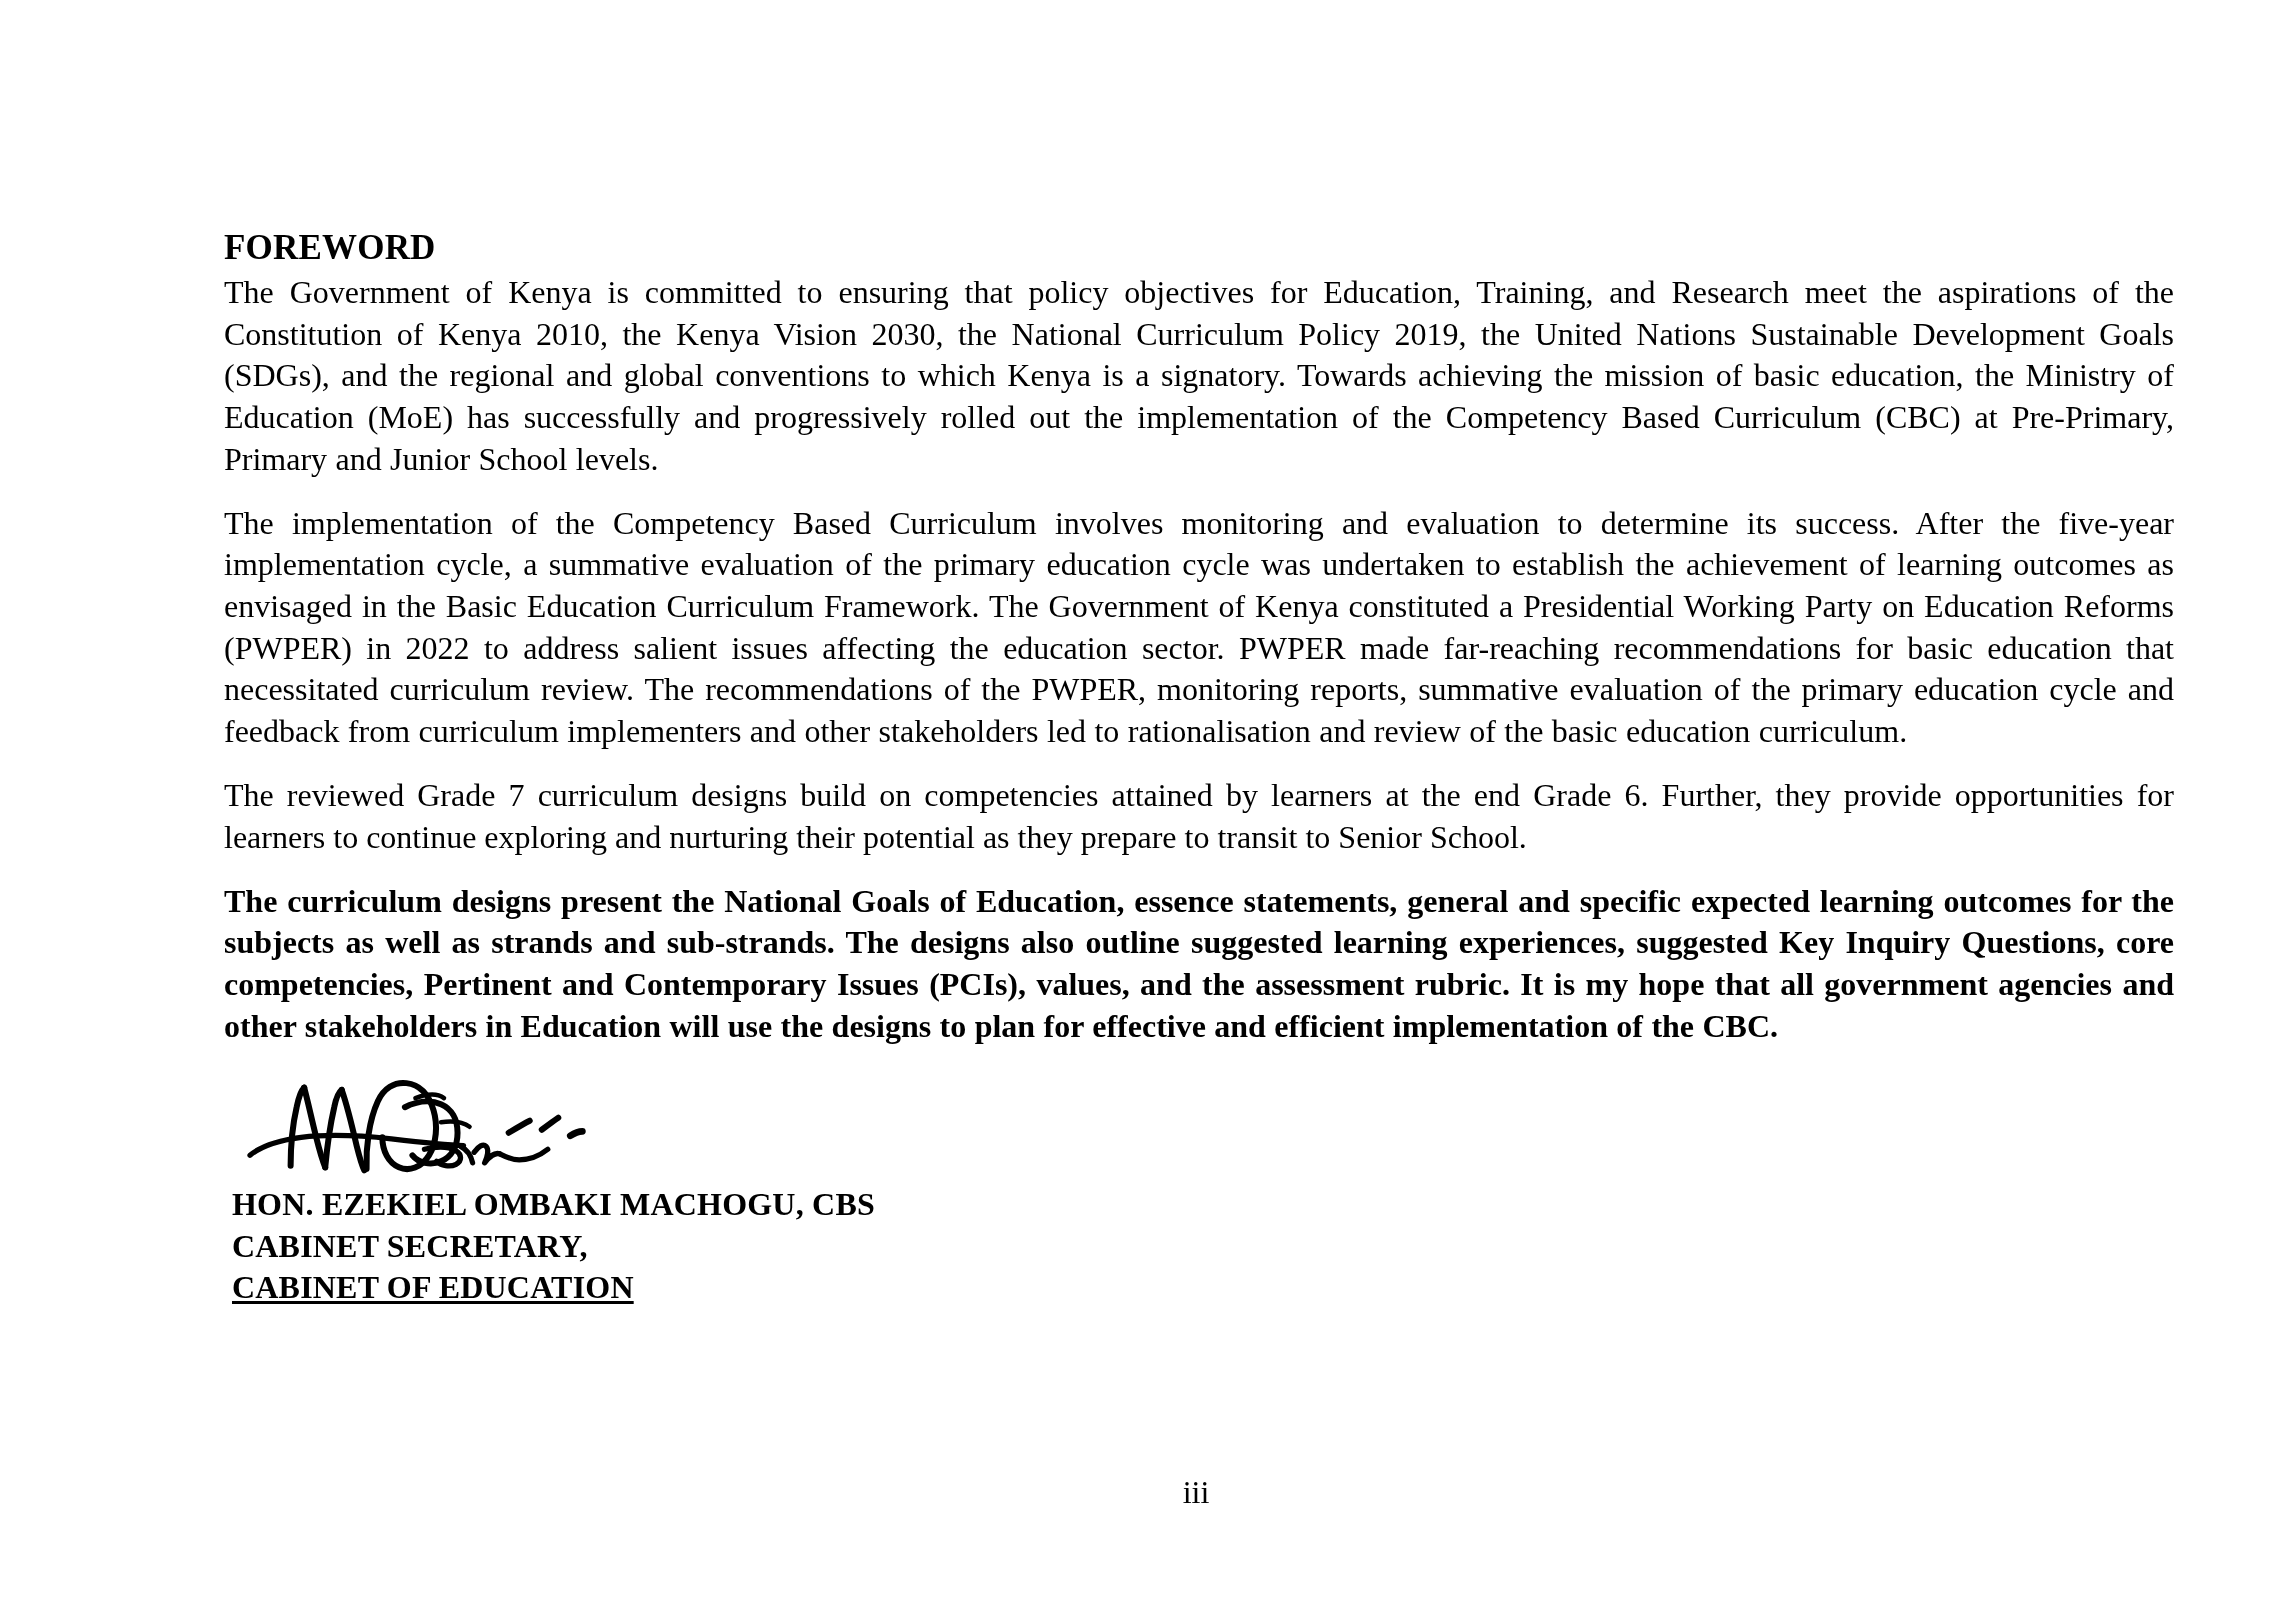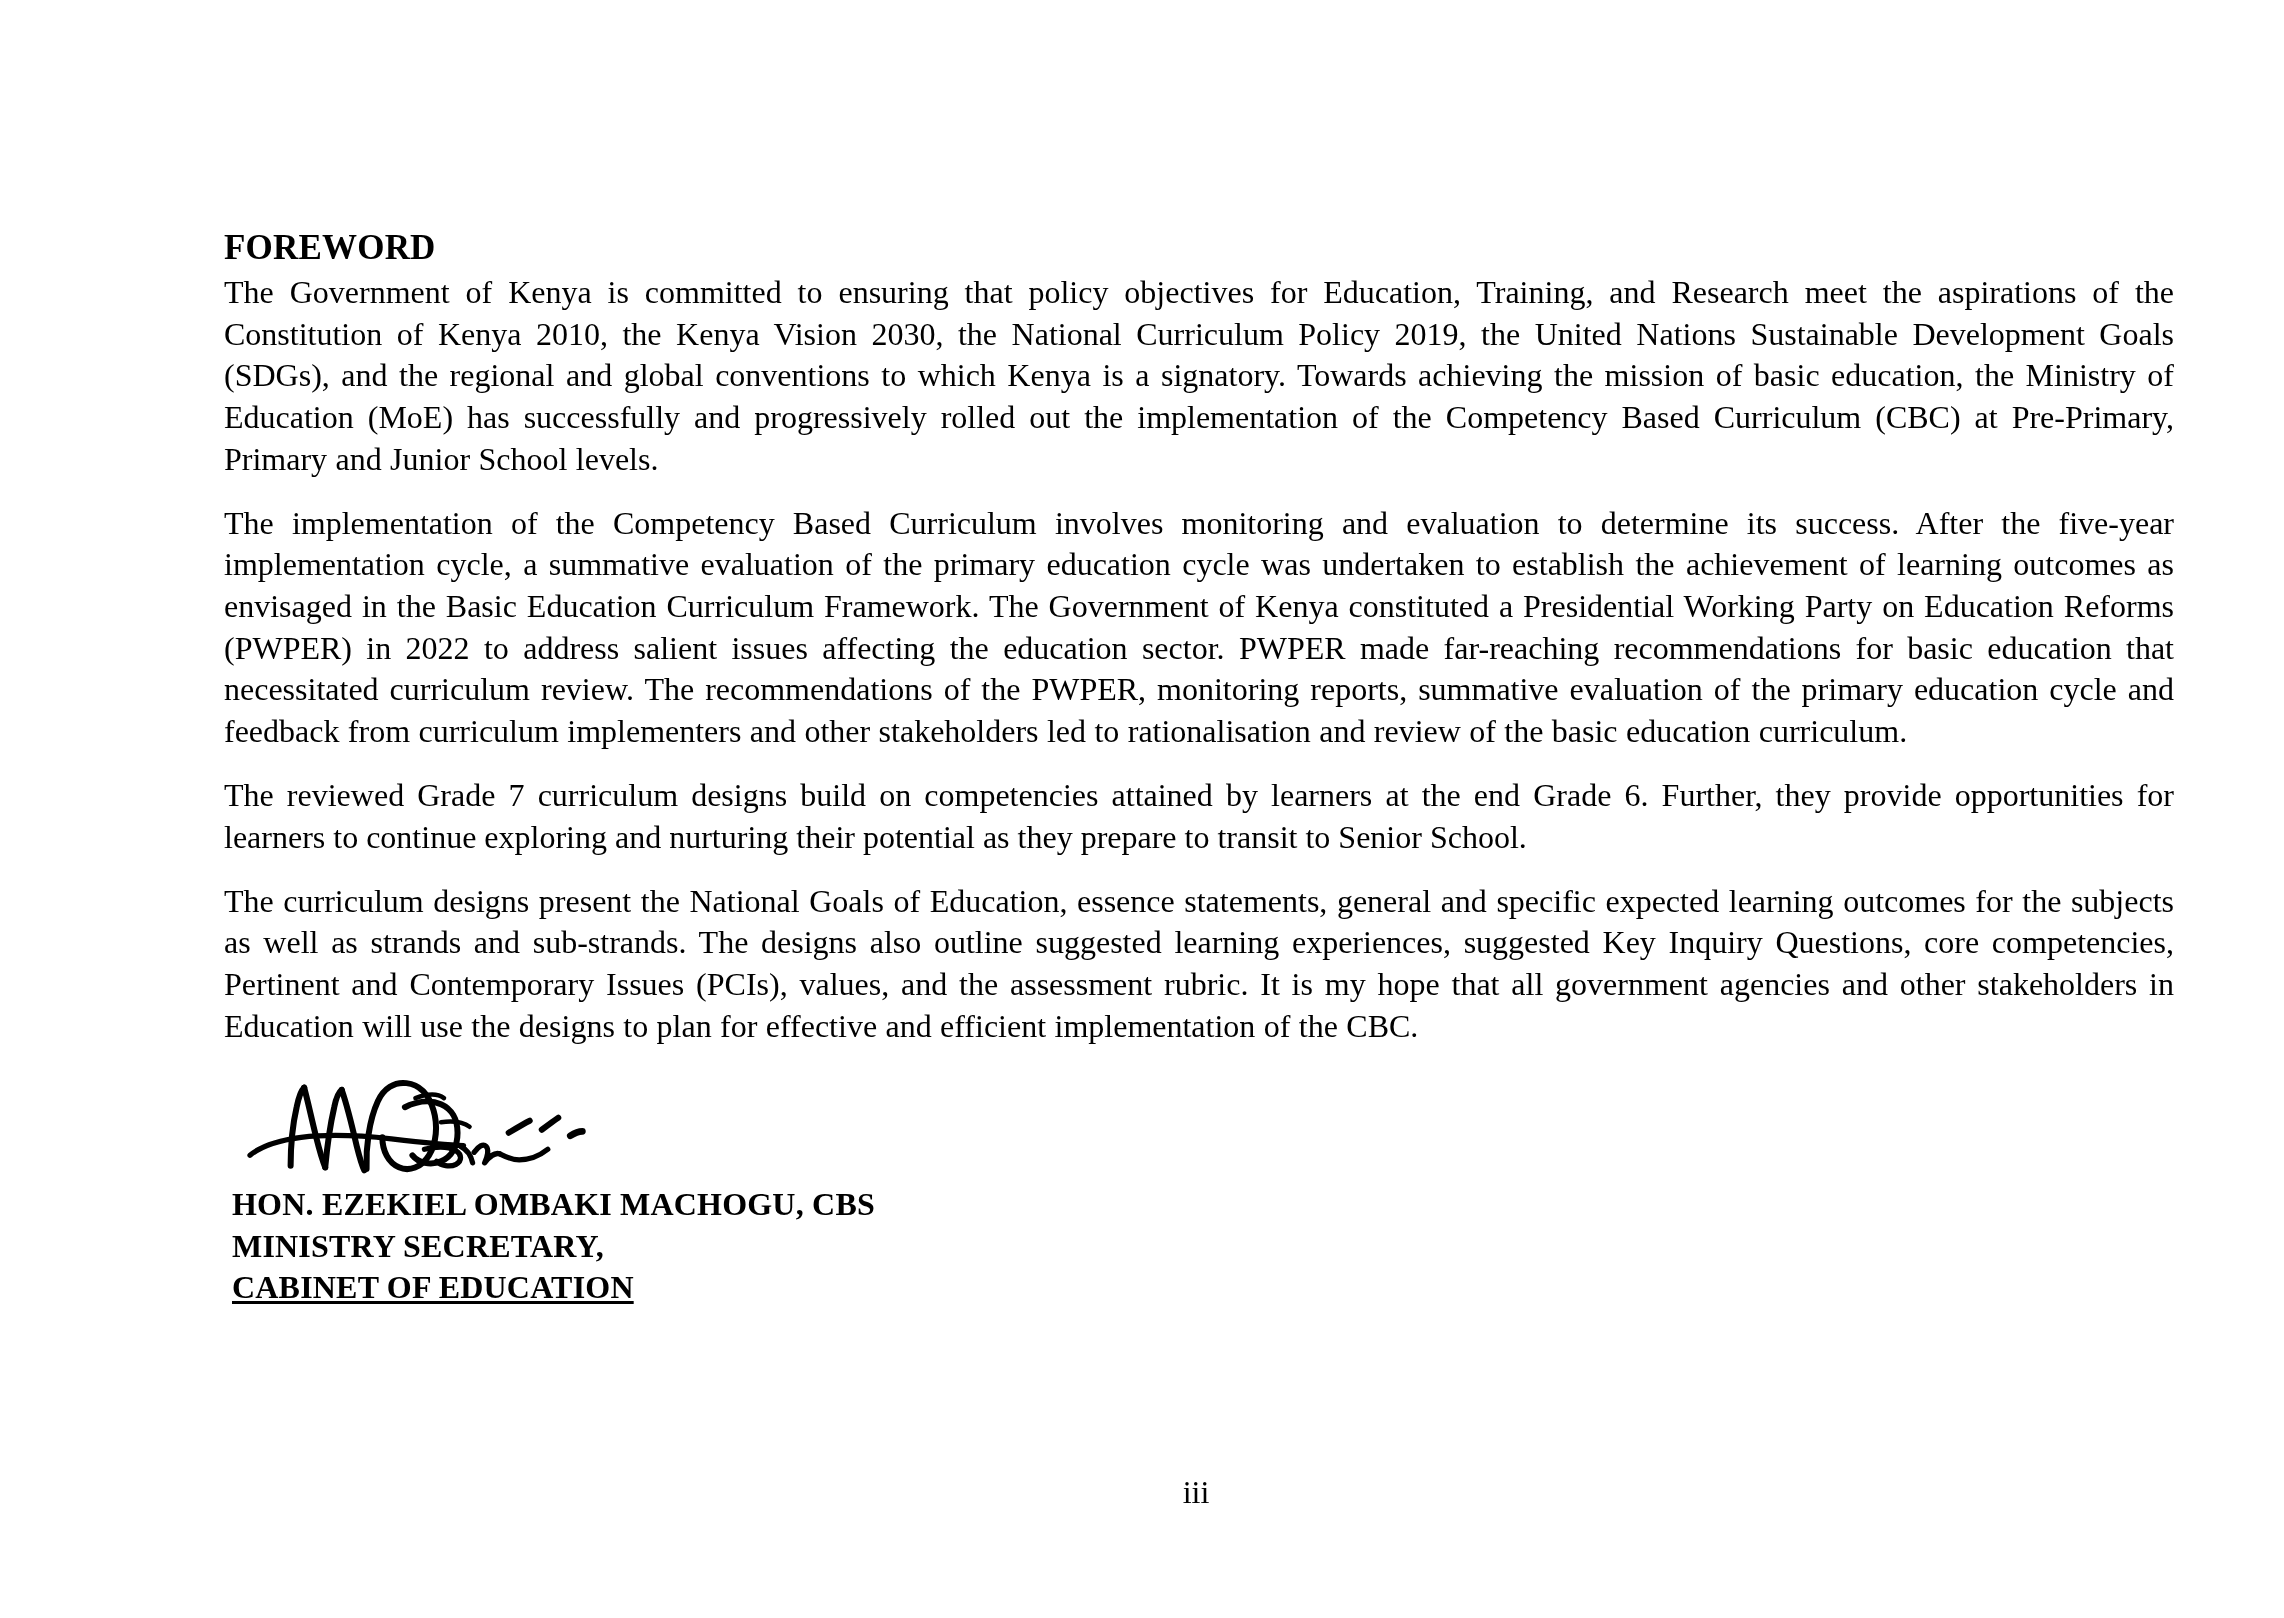--- a/index.html
+++ b/index.html
@@ -41,20 +41,21 @@
     text-justify: inter-word;
     margin: 0 0 22.6px 0;
     hyphens: none;
     word-spacing: 0.4px;
   }
   .para.tight {
     word-spacing: 0px;
   }
   .para:last-of-type {
     margin-bottom: 0;
+    font-weight: bold;
   }
   .signature-block {
     position: absolute;
     left: 232px;
     top: 1077px;
     width: 1053px;
   }
   .signature-img {
     display: block;
     width: 391px;
@@ -128,21 +129,21 @@
                  C326 106, 334 100, 340 102" stroke-width="7"></path>
         <path d="M340 102 C348 106, 356 110, 366 110 C380 110, 394 104, 404 96" stroke-width="7"></path>
         <path d="M352 74 C362 68, 372 62, 380 58" stroke-width="8"></path>
         <path d="M396 70 C404 64, 412 58, 418 54" stroke-width="8"></path>
         <path d="M434 78 C440 74, 446 72, 450 72" stroke-width="9"></path>
       </g>
     </svg>
 
     <div class="signatory">
       <div class="signatory-line">HON. EZEKIEL OMBAKI MACHOGU, CBS</div>
-      <div class="signatory-line">MINISTRY SECRETARY,</div>
+      <div class="signatory-line">CABINET SECRETARY,</div>
       <div class="signatory-line underlined">CABINET OF EDUCATION</div>
     </div>
 
   </div>
 
   <div class="page-number">iii</div>
 
 </div>
 
 

